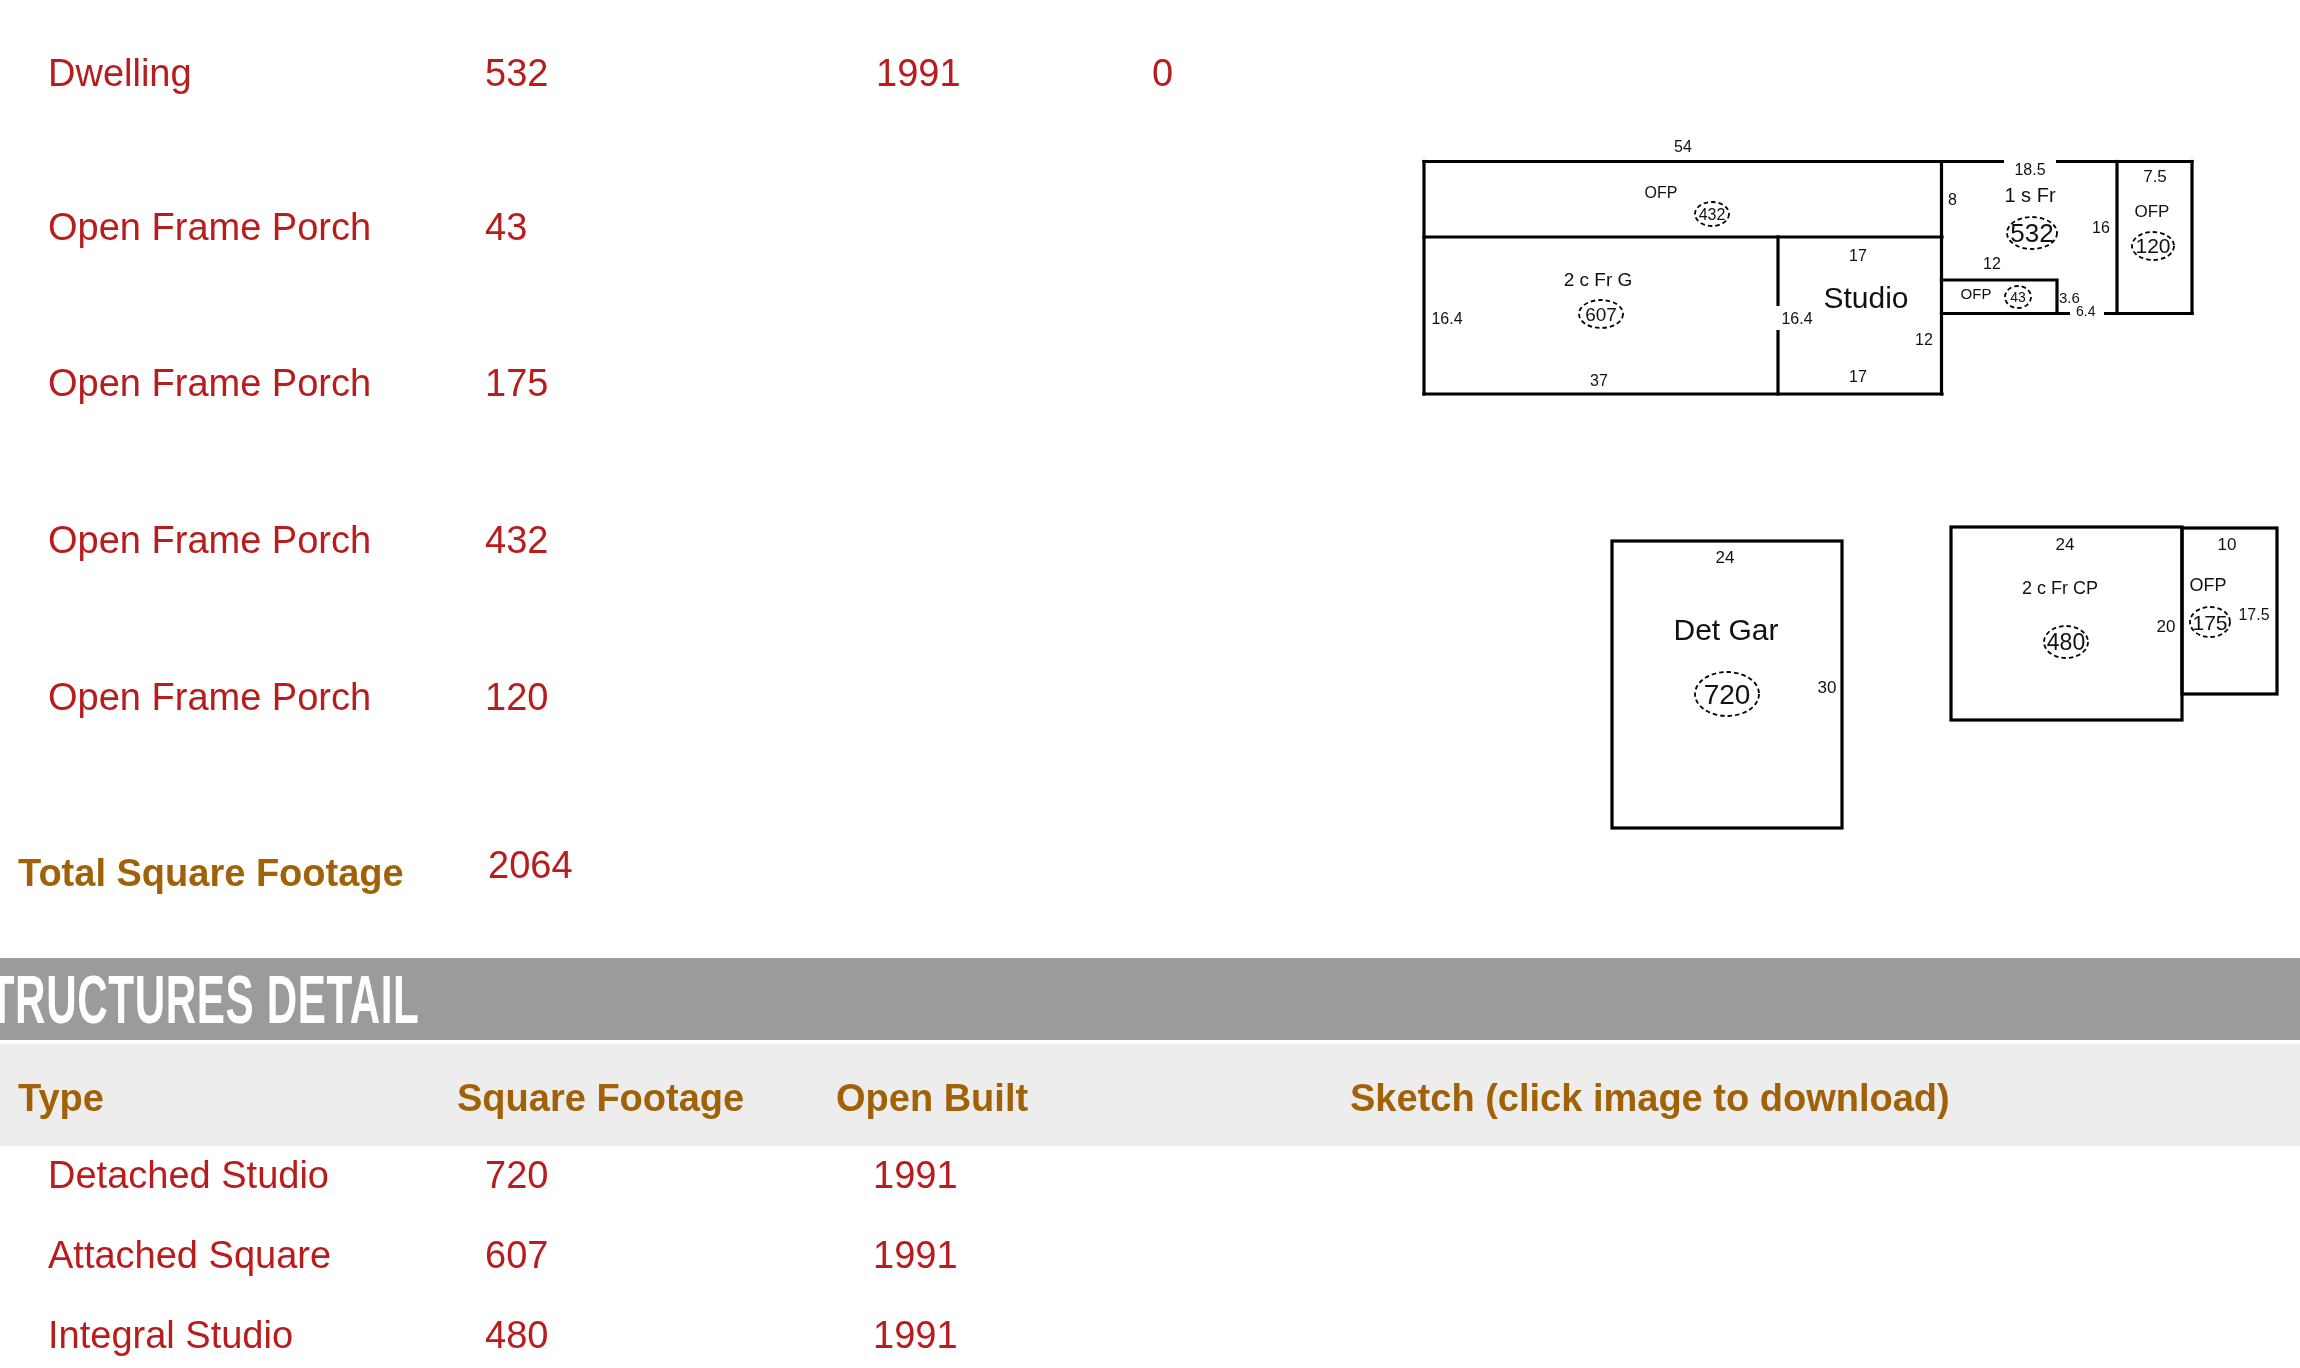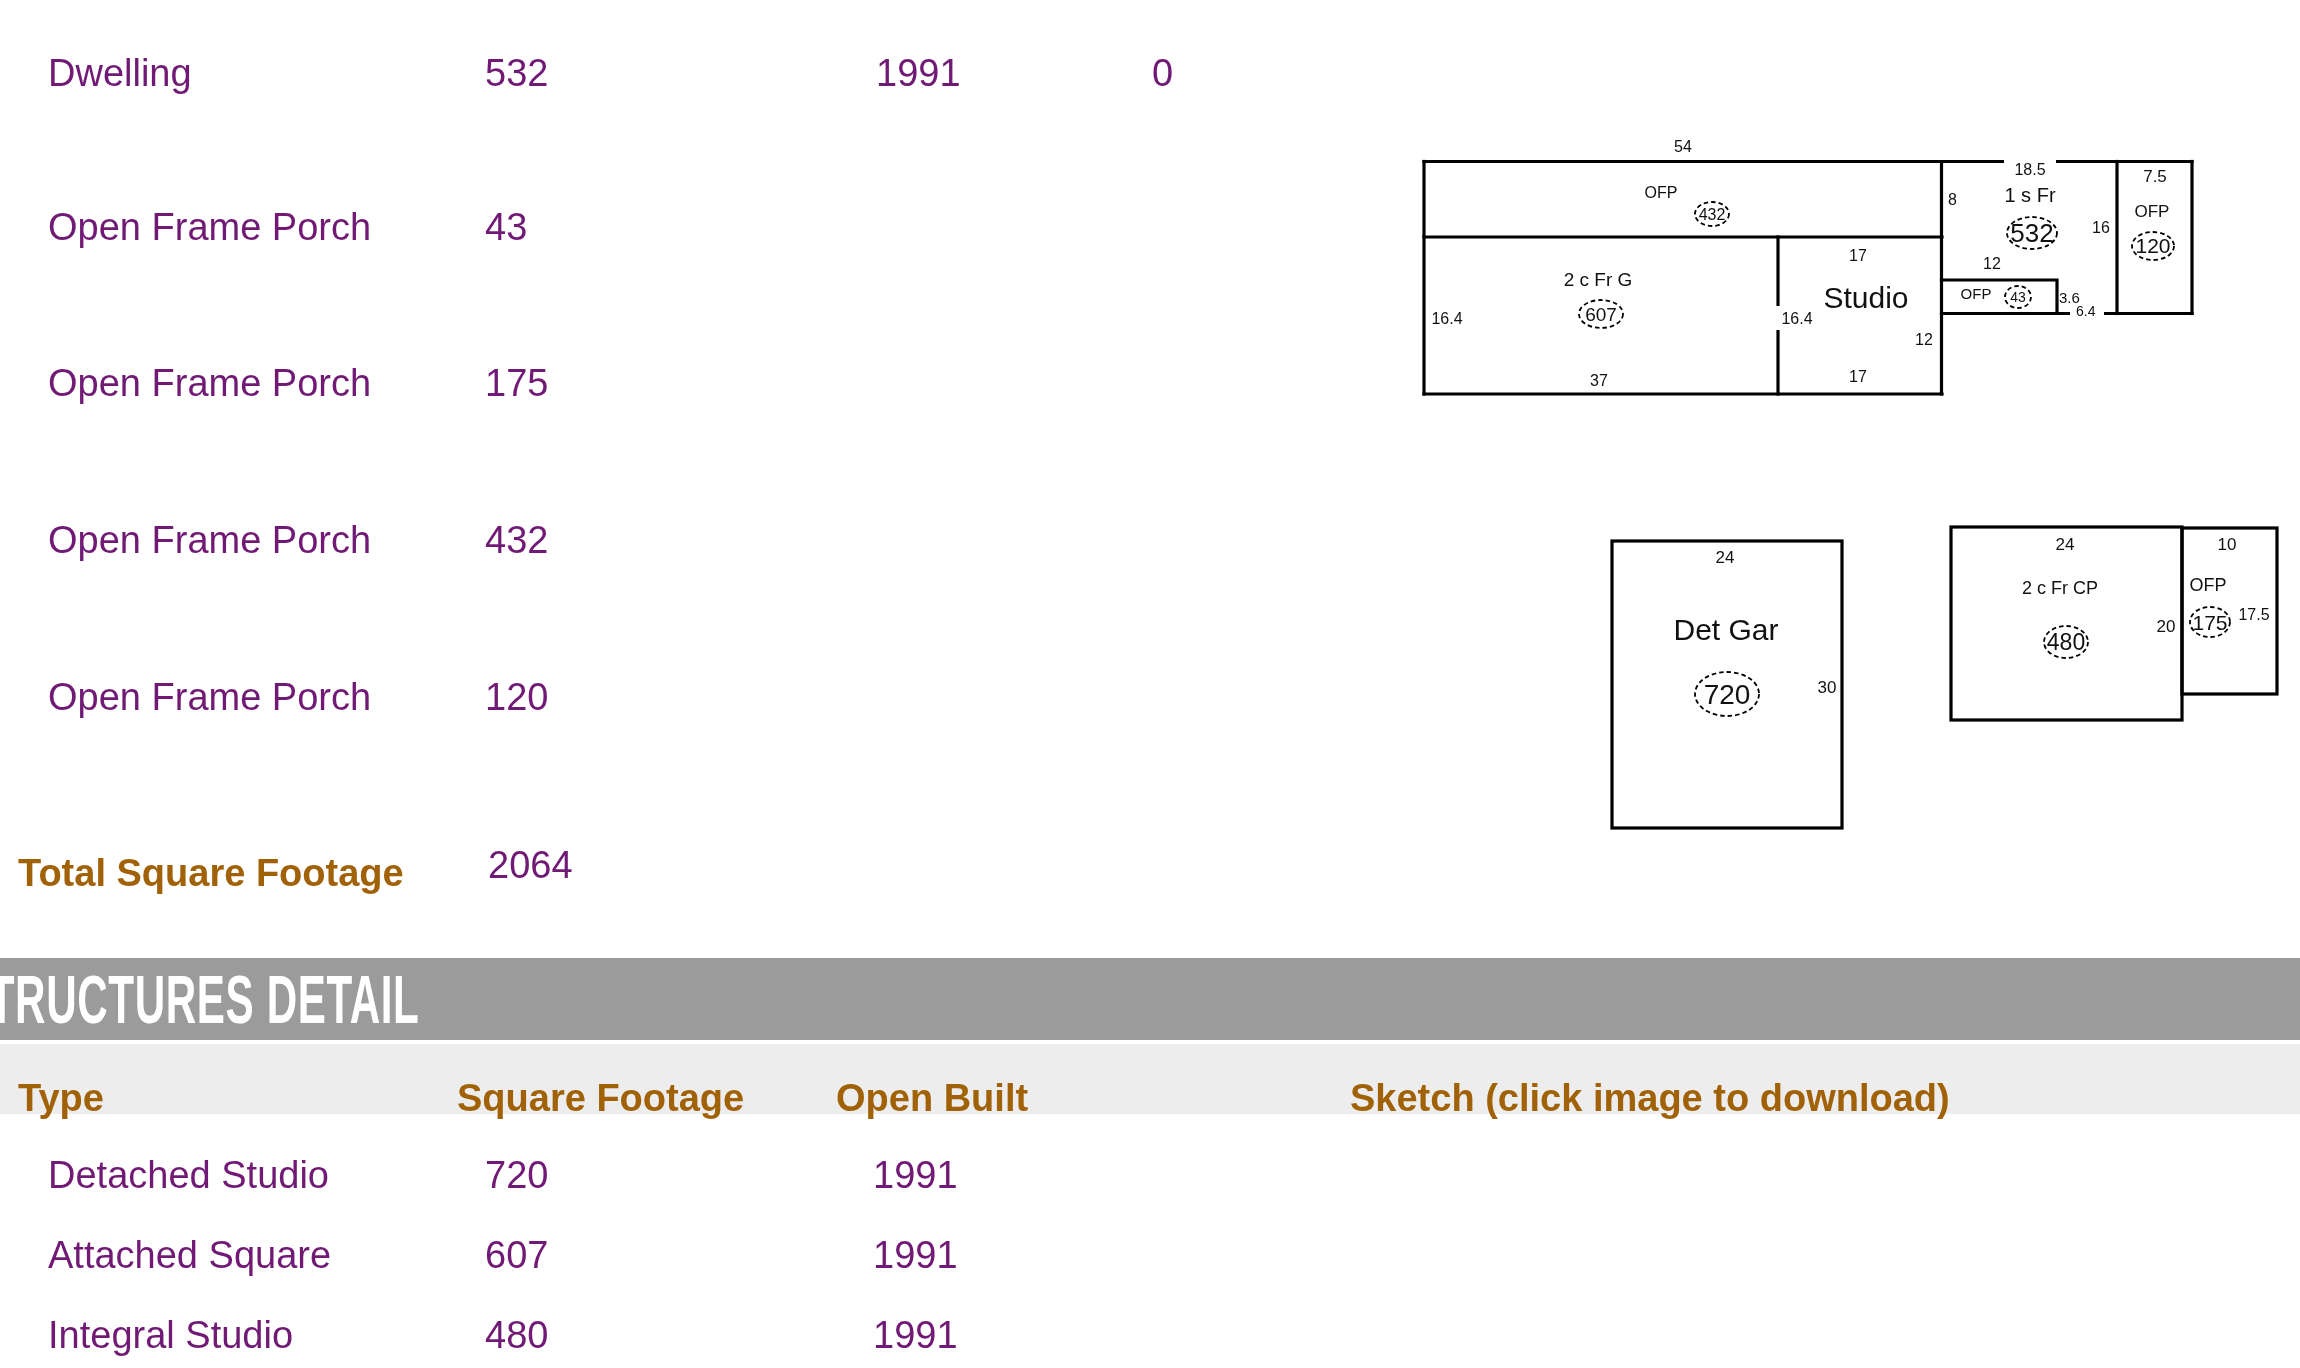--- a/index.html
+++ b/index.html
@@ -1,34 +1,34 @@
 <!DOCTYPE html>
 <html><head>
 <meta charset="utf-8">
 <style>
   html,body{margin:0;padding:0;background:#fff;}
   #page{
     position:relative;width:2300px;height:1368px;overflow:hidden;background:#ffffff;
     font-family:"Liberation Sans","DejaVu Sans",sans-serif;
   }
   .cell{
-    position:absolute;height:44px;line-height:44px;font-size:38px;color:#701a75;
+    position:absolute;height:44px;line-height:44px;font-size:38px;color:#b91c1c;
     white-space:nowrap;
   }
   .bold{font-weight:bold;color:#a16207;}
   #banner{
     position:absolute;left:0;top:958px;width:2300px;height:82px;overflow:hidden;
   }
   #banner-title{
     display:inline-block;margin-left:-40px;margin-top:7px;
     font-size:68px;font-weight:bold;letter-spacing:1px;
     transform:scaleX(0.62);transform-origin:0 50%;
     white-space:nowrap;line-height:68px;
   }
-  #header-bg{position:absolute;left:0;top:1044px;width:2300px;height:70px;}
+  #header-bg{position:absolute;left:0;top:1044px;width:2300px;height:102px;}
   svg text{font-family:"Liberation Sans","DejaVu Sans",sans-serif;fill:#111;}
   .sketch{position:absolute;cursor:pointer;}
   .wall{stroke:#000;stroke-width:3.2;fill:none;stroke-linecap:square;}
   .oval{stroke:#000;stroke-width:1.8;fill:none;stroke-dasharray:4.5 3;}
   .lblbg{fill:#ffffff;}
 </style>
 </head>
 <body>
 
 <div id="page">

